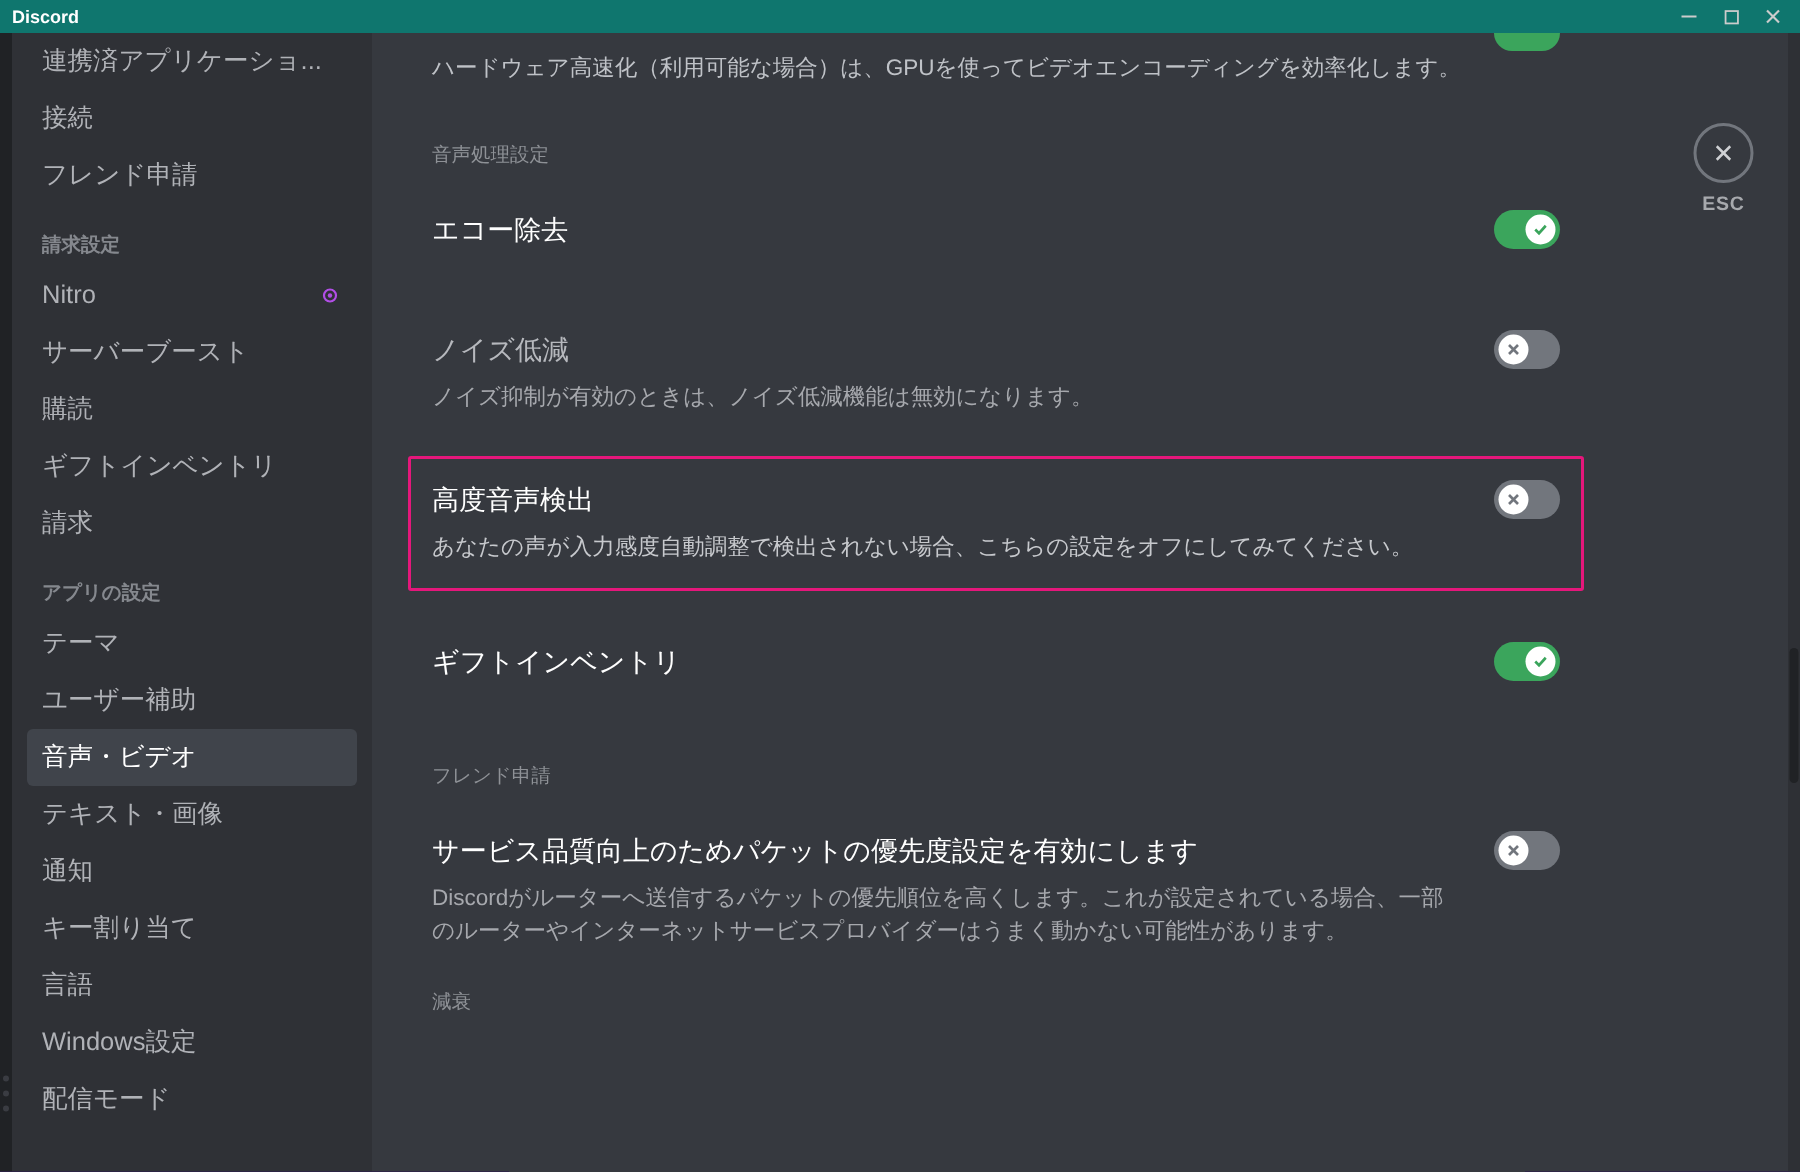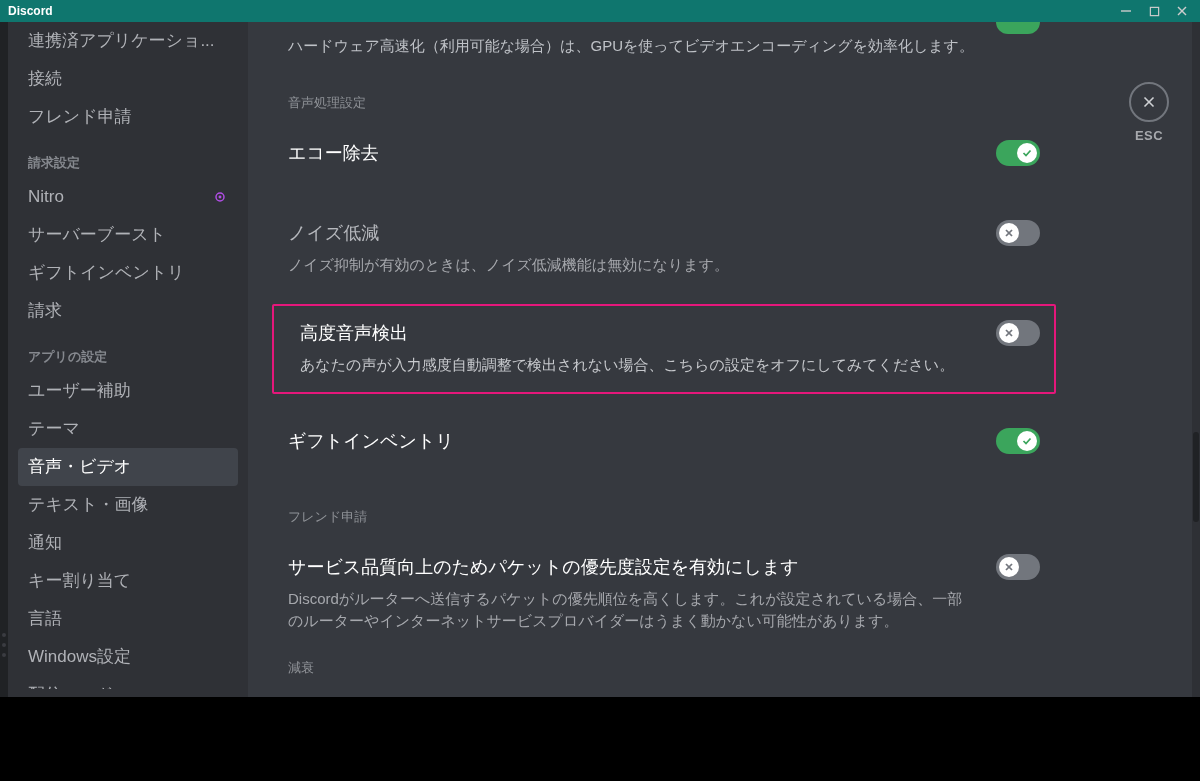--- a/index.html
+++ b/index.html
@@ -19,21 +19,21 @@
   .titlebar .controls { display: flex; gap: 0; }
   .titlebar .ctrl {
     width: 28px; height: 20px;
     display: flex; align-items: center; justify-content: center;
     color: #ccc; font-size: 12px;
   }
 
   .app {
     display: flex;
     width: 1200px;
-    height: 675px;
+    height: 759px;
     background: #8b5cf6;
   }
 
   .left-edge {
     width: 8px;
     background: #202225;
     display: flex;
     flex-direction: column;
     justify-content: flex-end;
     padding-bottom: 40px;
@@ -123,21 +123,21 @@
     color: #a6a8ad;
     font-size: 15px;
     line-height: 22px;
     margin-top: 8px;
     max-width: 680px;
   }
 
   .highlight {
     border: 2px solid #e5177b;
     border-radius: 2px;
-    padding: 14px 14px 16px 26px;
+    padding: 14px 14px 16px 14px;
     margin: 18px -16px 14px -16px;
   }
   .highlight .setting-row .setting-title { color: #fff; }
 
   .toggle {
     width: 44px; height: 26px;
     border-radius: 14px;
     position: relative;
     flex-shrink: 0;
   }
@@ -258,32 +258,35 @@
           <svg width="16" height="16" viewBox="0 0 24 24" fill="#b14ee6">
               <circle cx="12" cy="12" r="6" fill="none" stroke="#b14ee6" stroke-width="2.2"></circle>
               <circle cx="12" cy="12" r="2.2"></circle>
             </svg>
         </span>
       </div>
       <div class="side-item">
           <span>サーバーブースト</span>
         </div>
       <div class="side-item">
+          <span>購読</span>
+        </div>
+      <div class="side-item">
           <span>ギフトインベントリ</span>
         </div>
       <div class="side-item">
           <span>請求</span>
         </div>
 
       <div class="side-header">アプリの設定</div>
       <div class="side-item">
+          <span>テーマ</span>
+        </div>
+      <div class="side-item">
           <span>ユーザー補助</span>
-        </div>
-      <div class="side-item">
-          <span>テーマ</span>
         </div>
       <div class="side-item active">
           <span>音声・ビデオ</span>
         </div>
       <div class="side-item">
           <span>テキスト・画像</span>
         </div>
       <div class="side-item">
           <span>通知</span>
         </div>

